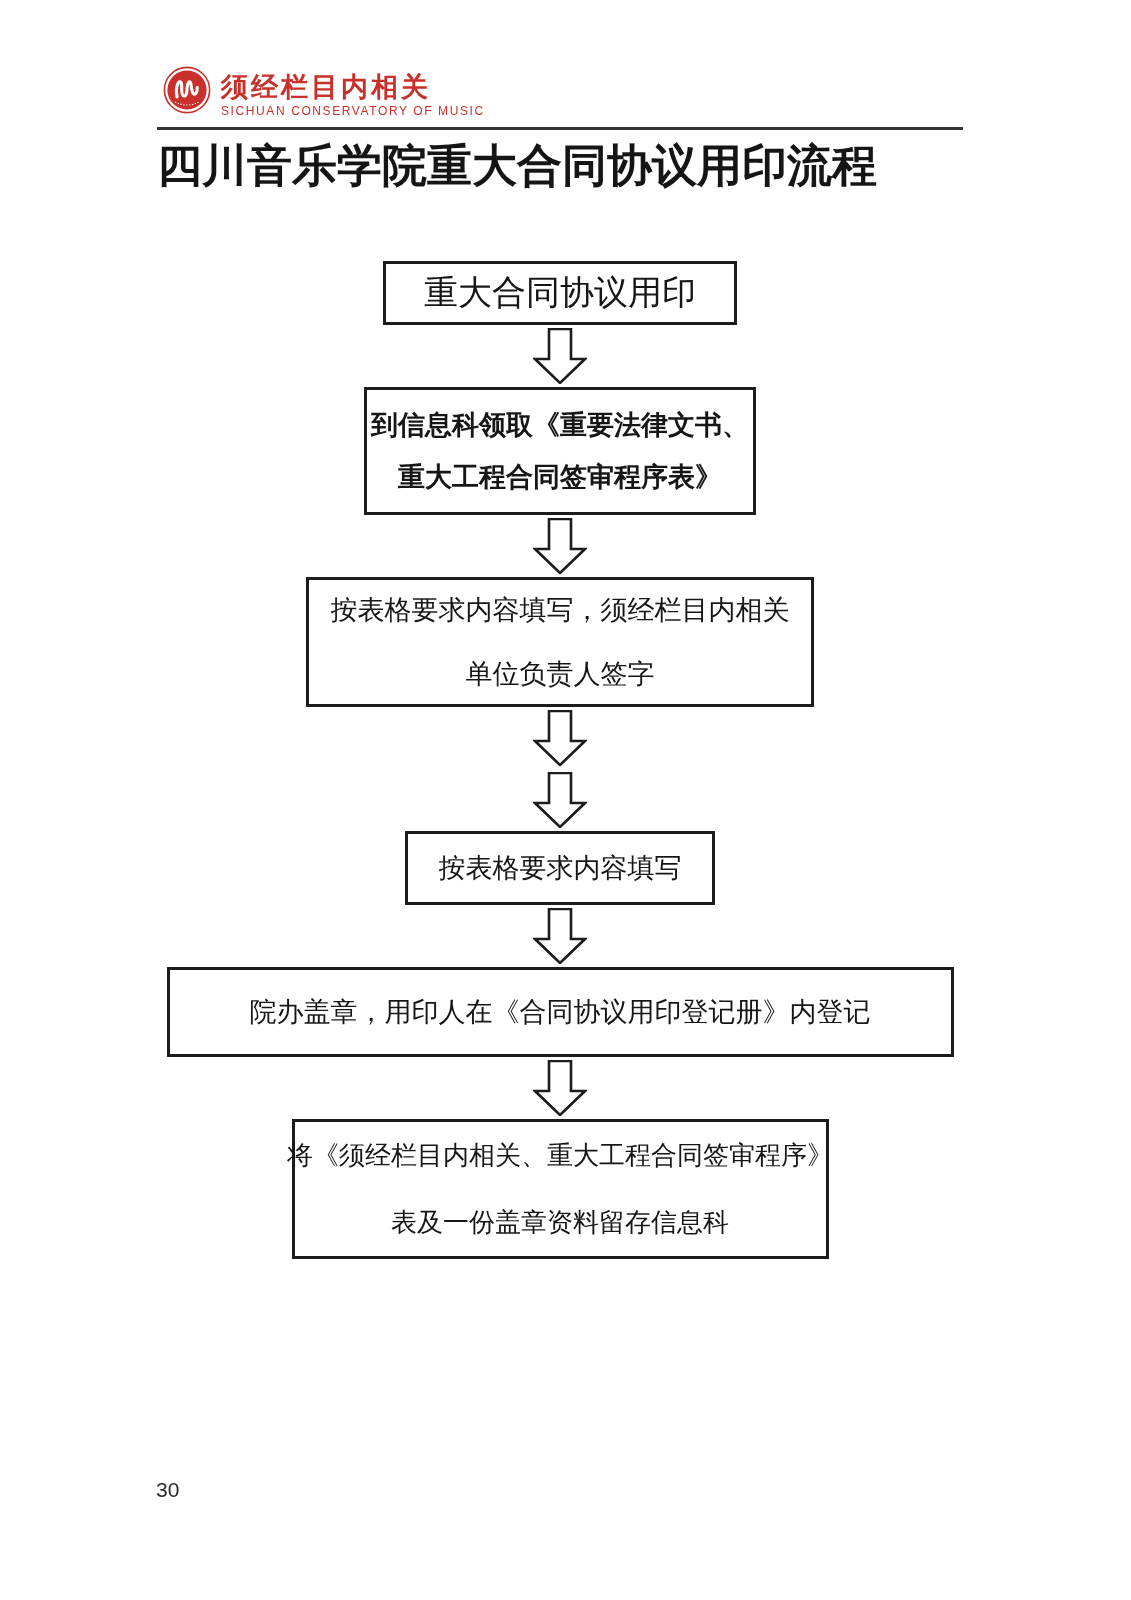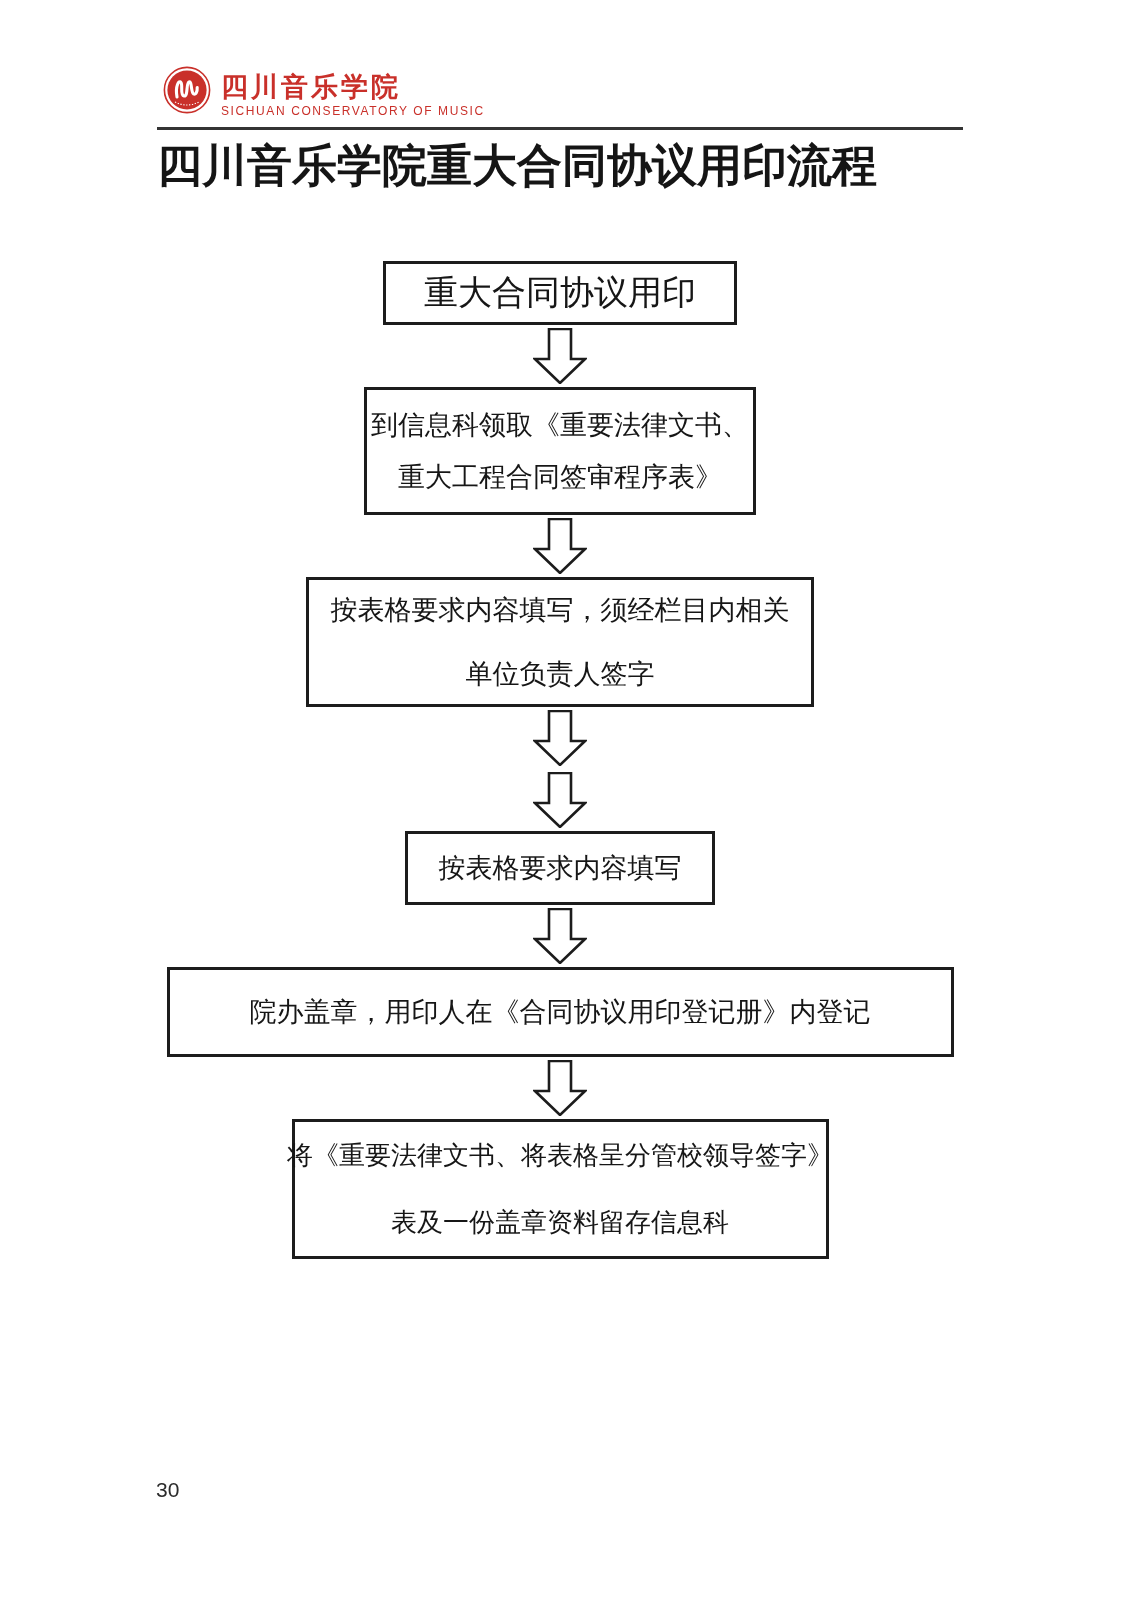--- a/index.html
+++ b/index.html
@@ -80,21 +80,21 @@
     flex-direction: column;
     justify-content: center;
     align-items: center;
     text-align: center;
     font-family: "Liberation Serif", serif;
     color: #161616;
     font-size: 27px;
   }
   .fc-box .line { white-space: nowrap; line-height: 1.2; }
   .b1 { width: 354px; min-height: 64px; font-size: 34px; margin-top: 21px; }
-  .b2 { width: 392px; min-height: 128px; row-gap: 20px; }
+  .b2 { width: 392px; min-height: 128px; row-gap: 20px; font-weight: bold; }
   .b3 { width: 508px; min-height: 130px; row-gap: 32px; }
   .b4 { width: 380px; min-height: 76px; }
   .b5 { width: 310px; min-height: 74px; }
   .b6 { width: 787px; min-height: 90px; }
   .b7 { width: 537px; min-height: 140px; font-size: 26px; row-gap: 36px; }
   .fc-arrow { margin: 3px 0; display: block; }
 
   
   .page-number {
     position: absolute;
@@ -110,21 +110,21 @@
 <div class="page">
 
   <div class="logo-block">
     <svg class="logo-mark" width="48" height="48" viewBox="0 0 48 48" aria-hidden="true">
       <circle cx="24" cy="24" r="22.6" fill="none" stroke="#c9302a" stroke-width="1.6"></circle>
       <circle cx="24" cy="24" r="19.6" fill="#c9302a"></circle>
       <path d="M14,31 C12,20 16,13.5 18,16.5 C20,19.5 16.8,29 21,30 C25.4,31 22.8,17 26,16 C29.2,15 27.6,26 30.6,28 C33,29.3 34.4,25 34.2,21.5" fill="none" stroke="#ffffff" stroke-width="3.1" stroke-linecap="round"></path>
       <path d="M12,36 q12,6 24,0" fill="none" stroke="#ffffff" stroke-width="1.1" stroke-dasharray="1.3 1.6"></path>
     </svg>
     <div class="logo-text">
-      <div class="logo-zh">四川音乐学院</div>
+      <div class="logo-zh">须经栏目内相关</div>
       <div class="logo-en">SICHUAN CONSERVATORY OF MUSIC</div>
     </div>
   </div>
   <div class="header-rule"></div>
 
   <div class="doc-title">四川音乐学院重大合同协议用印流程</div>
 
   <div class="flowchart">
 
     <div class="fc-box b1">
@@ -168,21 +168,21 @@
 
     <div class="fc-box b6">
       <div class="line">院办盖章，用印人在《合同协议用印登记册》内登记</div>
     </div>
 
     <svg class="fc-arrow" width="54" height="56" viewBox="0 0 54 56">
       <polygon points="16,1 38,1 38,31 52,31 27,55 2,31 16,31" fill="#ffffff" stroke="#1c1c1c" stroke-width="2.6"></polygon>
     </svg>
 
     <div class="fc-box b7">
-      <div class="line">将《重要法律文书、将表格呈分管校领导签字》</div>
+      <div class="line">将《须经栏目内相关、重大工程合同签审程序》</div>
       <div class="line">表及一份盖章资料留存信息科</div>
     </div>
 
   </div>
 
   <div class="page-number">30</div>
 
 </div>
 
 </body></html>

